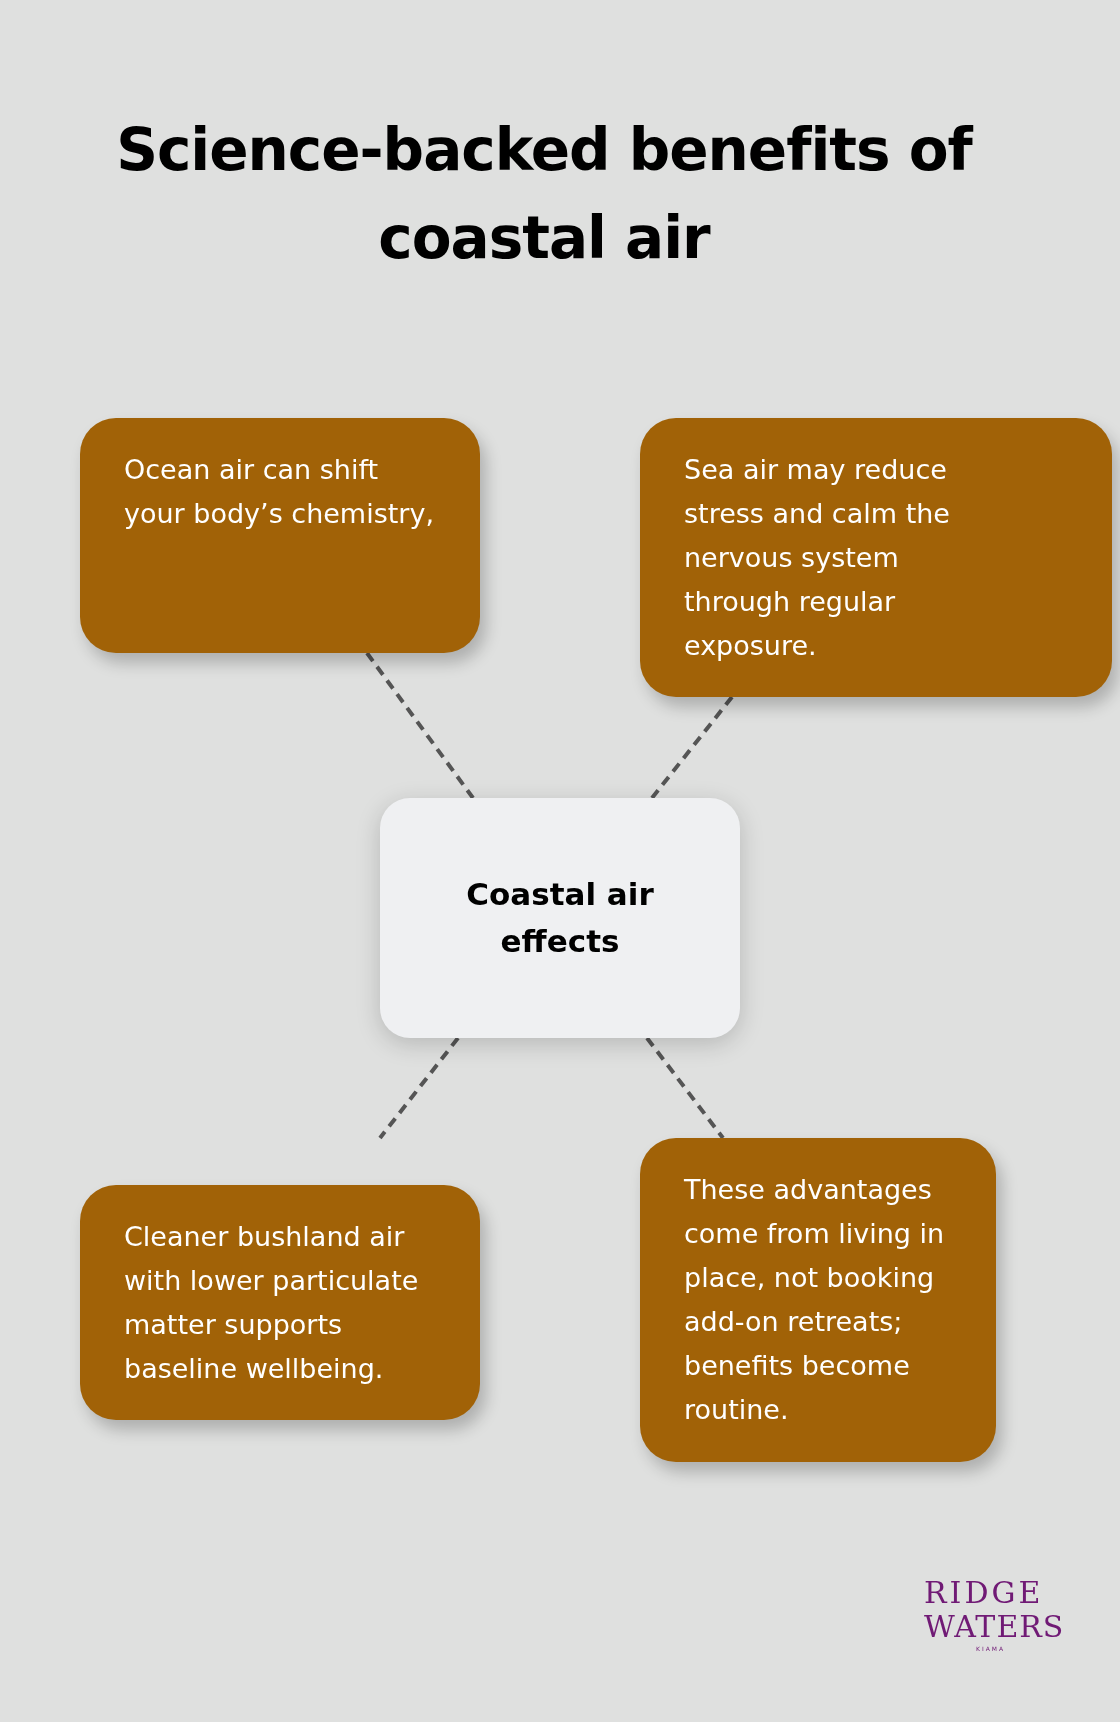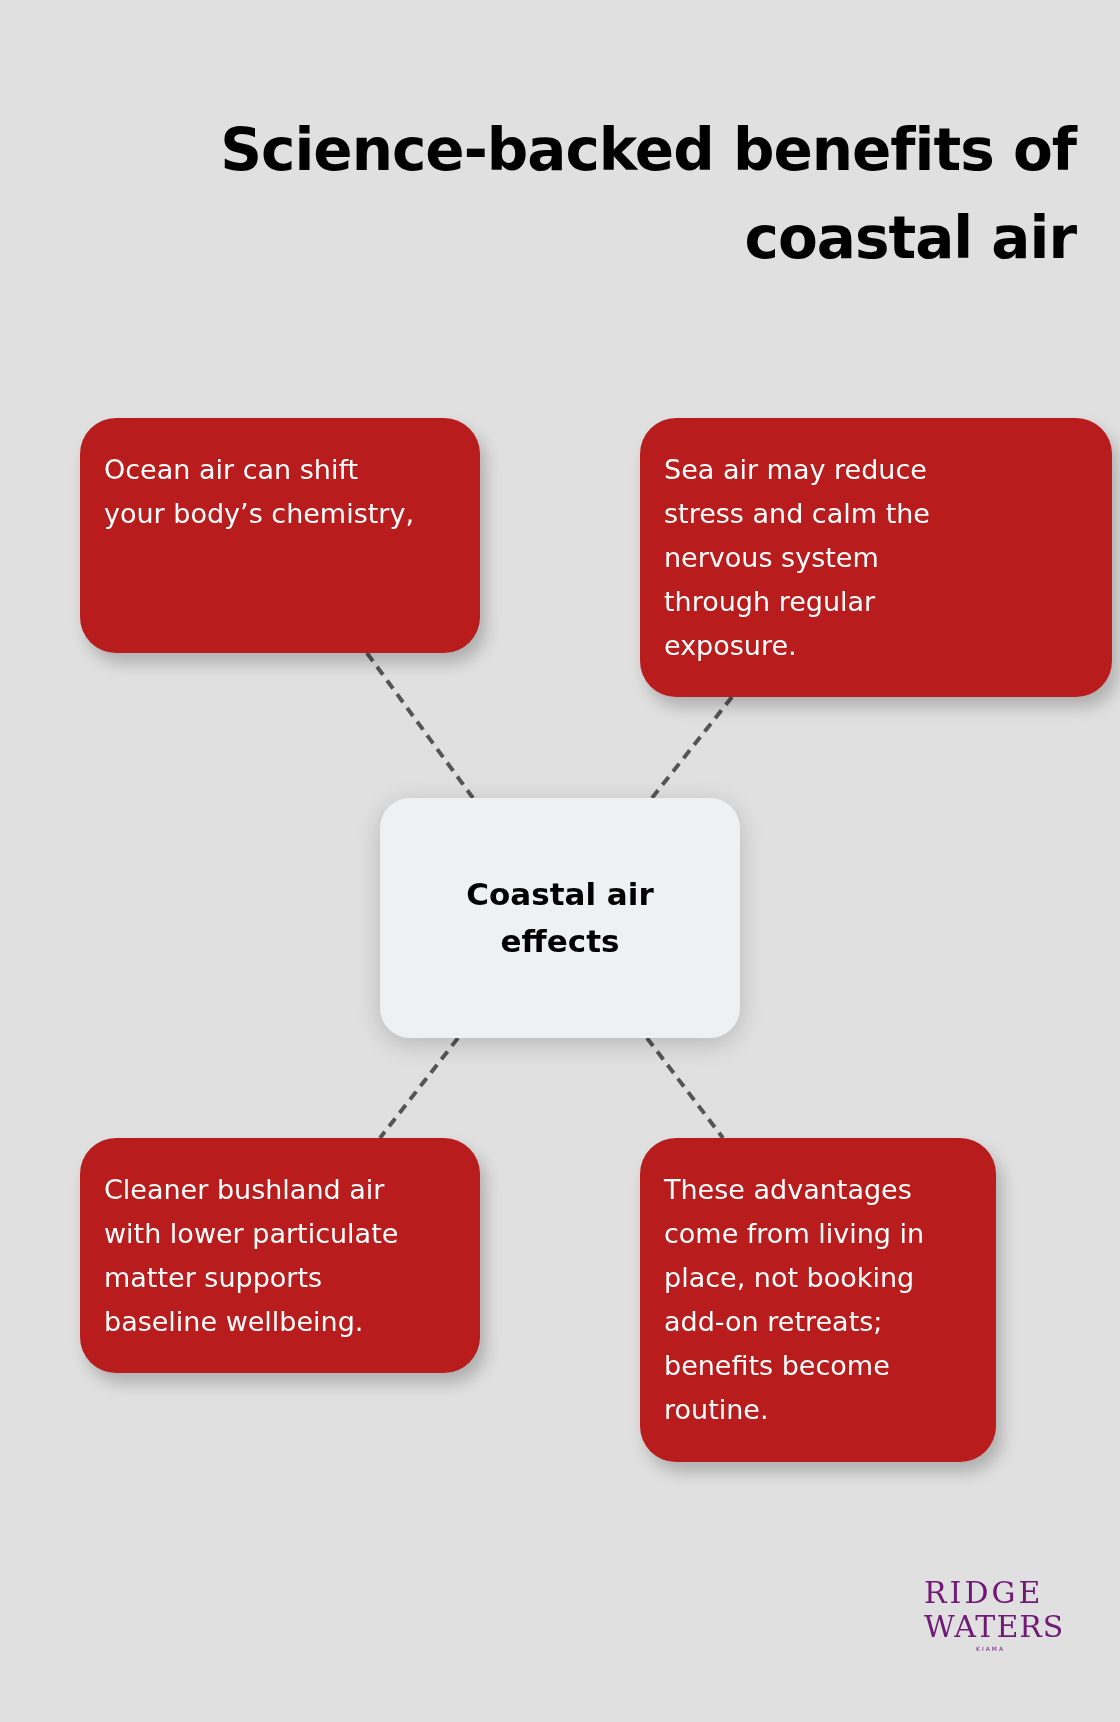--- a/index.html
+++ b/index.html
@@ -3,32 +3,32 @@
 <meta charset="utf-8">
 <style>
   html, body { margin: 0; padding: 0; }
   body {
     width: 1120px; height: 1722px;
     background: #dfe0df;
     position: relative; overflow: hidden;
     font-family: "Liberation Sans", "DejaVu Sans", sans-serif;
   }
   .title {
-    position: absolute; left: 76px; top: 106px; width: 1000px;
-    text-align: right; margin: 0;
+    position: absolute; left: 44px; top: 106px; width: 1000px;
+    text-align: center; margin: 0;
     font-family: "DejaVu Sans", sans-serif;
     font-weight: bold; font-size: 58px; line-height: 88px;
     color: #000; letter-spacing: -1px;
   }
   .connectors { position: absolute; left: 0; top: 0; width: 1120px; height: 1722px; }
   .card {
     position: absolute; box-sizing: border-box;
-    background: #b91c1c; color: #fff;
+    background: #a16207; color: #fff;
     border-radius: 36px;
-    padding: 30px 24px 0 24px;
+    padding: 30px 24px 0 44px;
     font-family: "DejaVu Sans", sans-serif;
     font-size: 27px; line-height: 44px;
     box-shadow: 6px 10px 16px rgba(0,0,0,0.22);
   }
   .card .line { display: block; white-space: nowrap; }
   .center {
     position: absolute; left: 380px; top: 798px; width: 360px; height: 240px;
     background: #eff0f2; border-radius: 30px;
     box-shadow: 0 6px 24px rgba(0,0,0,0.18);
     display: flex; flex-direction: column; align-items: center; justify-content: center;
@@ -71,21 +71,21 @@
   <span class="line">nervous system</span>
   <span class="line">through regular</span>
   <span class="line">exposure.</span>
 </div>
 
 <div class="center">
   <span>Coastal air</span>
   <span>effects</span>
 </div>
 
-<div class="card" style="left:80px; top:1138px; width:400px; height:235px;">
+<div class="card" style="left:80px; top:1185px; width:400px; height:235px;">
   <span class="line">Cleaner bushland air</span>
   <span class="line">with lower particulate</span>
   <span class="line">matter supports</span>
   <span class="line">baseline wellbeing.</span>
 </div>
 
 <div class="card" style="left:640px; top:1138px; width:356px; height:324px;">
   <span class="line">These advantages</span>
   <span class="line">come from living in</span>
   <span class="line">place, not booking</span>

